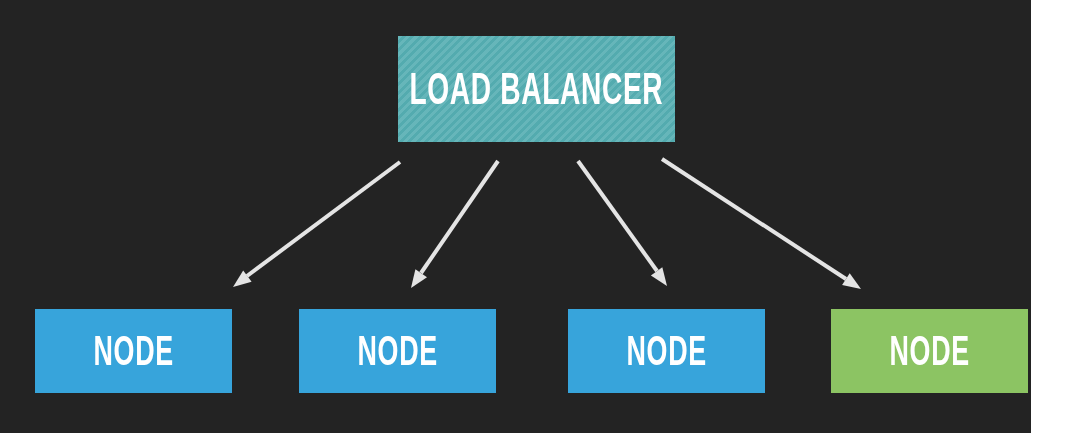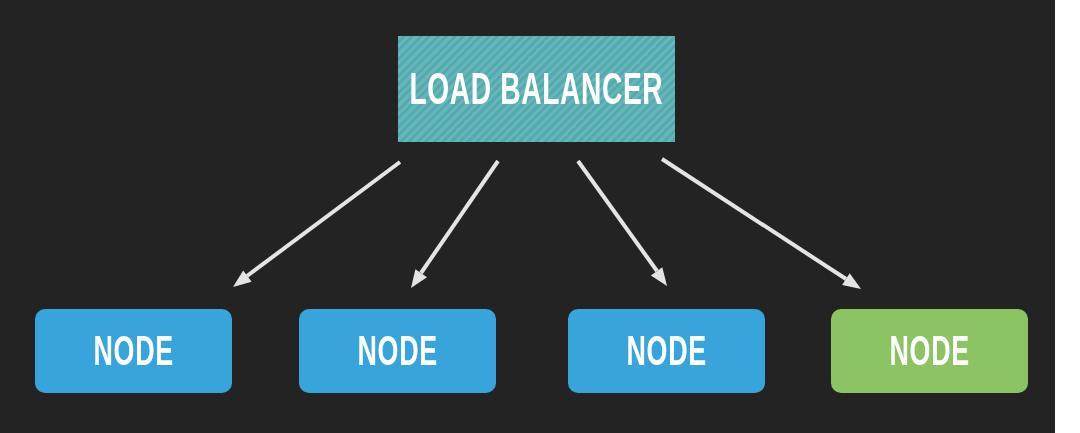--- a/index.html
+++ b/index.html
@@ -9,21 +9,20 @@
   body {
     width: 1080px;
     height: 433px;
     overflow: hidden;
     font-family: "Liberation Sans", sans-serif;
   }
   .stage {
     position: relative;
     width: 1031px;
     height: 433px;
-    padding-left: 24px;
   }
   .box {
     position: absolute;
     display: flex;
     align-items: center;
     justify-content: center;
   }
   .box-label {
     font-weight: 700;
     color: #ffffff;
@@ -59,21 +58,20 @@
     z-index: 1;
     font-size: 44px;
   }
   .node-box .box-label {
     font-size: 42px;
   }
   .node-box {
     top: 309px;
     width: 197px;
     height: 84px;
-    border-radius: 10px;
   }
   .node-1 { left: 35px;  }
   .node-2 { left: 299px; }
   .node-3 { left: 568px; }
   .node-4 { left: 831px; }
   .arrows-layer {
     position: absolute;
     left: 0;
     top: 0;
     width: 1080px;

